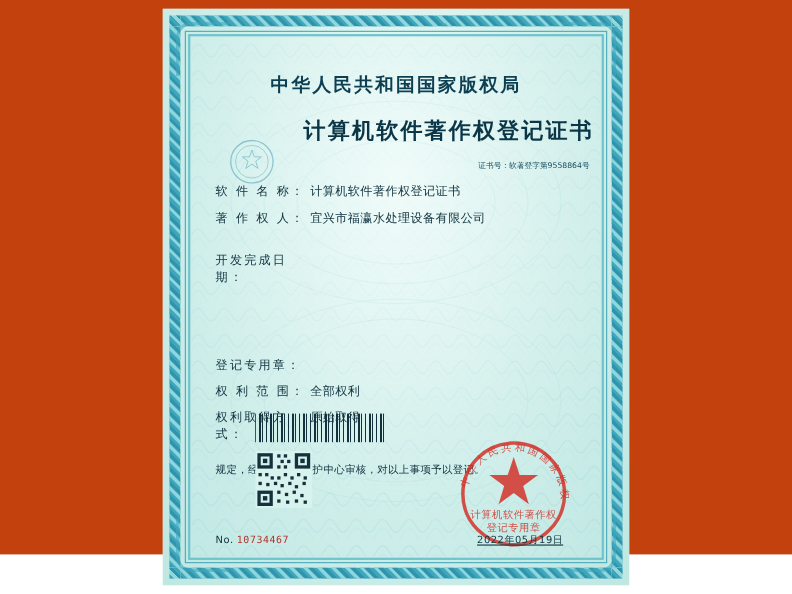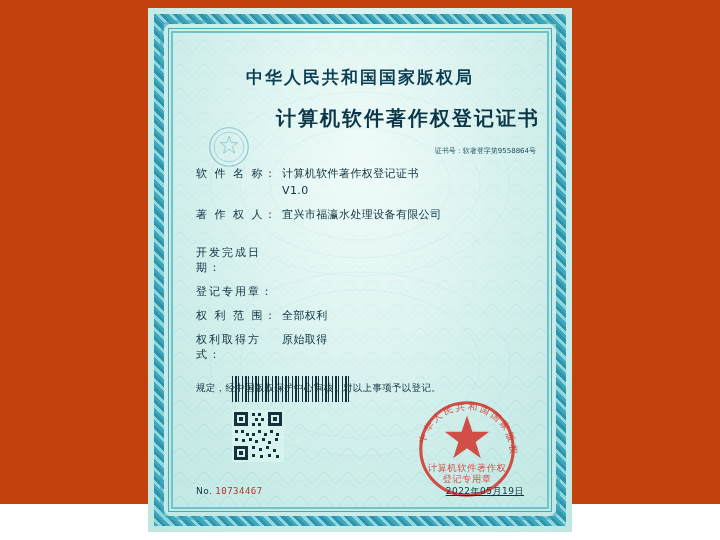--- a/index.html
+++ b/index.html
@@ -208,21 +208,21 @@
     position: absolute;
     right: 46px;
     top: 382px;
     width: 118px;
     height: 118px;
   }
 
   .footer {
     position: absolute;
     left: 32px;
-    right: 32px;
+    right: 44px;
     bottom: 34px;
     display: flex;
     justify-content: space-between;
     align-items: baseline;
     font-family: "DejaVu Sans", sans-serif;
     font-size: 9px;
     color: #10323f;
     padding: 0 16px;
     box-sizing: border-box;
   }
@@ -294,30 +294,29 @@
       <div class="title-main">中华人民共和国国家版权局</div>
       <div class="title-sub">计算机软件著作权登记证书</div>
       <div class="cert-no">证书号：软著登字第9558864号</div>
 
       <div class="fields">
 
         <div class="field-row">
           <div class="field-label">软 件 名 称：</div>
           <div class="field-value">
             <span>计算机软件著作权登记证书</span>
-            <span class="second-line">V1.0</span>
           </div>
         </div>
 
         <div class="field-row gap-lg" style="margin-top:10px;">
           <div class="field-label">著 作 权 人：</div>
           <div class="field-value">宜兴市福瀛水处理设备有限公司</div>
         </div>
 
-        <div class="field-row" style="margin-top:23px;">
+        <div class="field-row" style="margin-top:23px;flex-direction:column;">
           <div class="field-label">开发完成日期：</div>
         </div>
 
         <div class="field-row">
           <div class="field-label">登记专用章：</div>
         </div>
 
         <div class="field-row">
           <div class="field-label">权 利 范 围：</div>
           <div class="field-value">全部权利</div>

